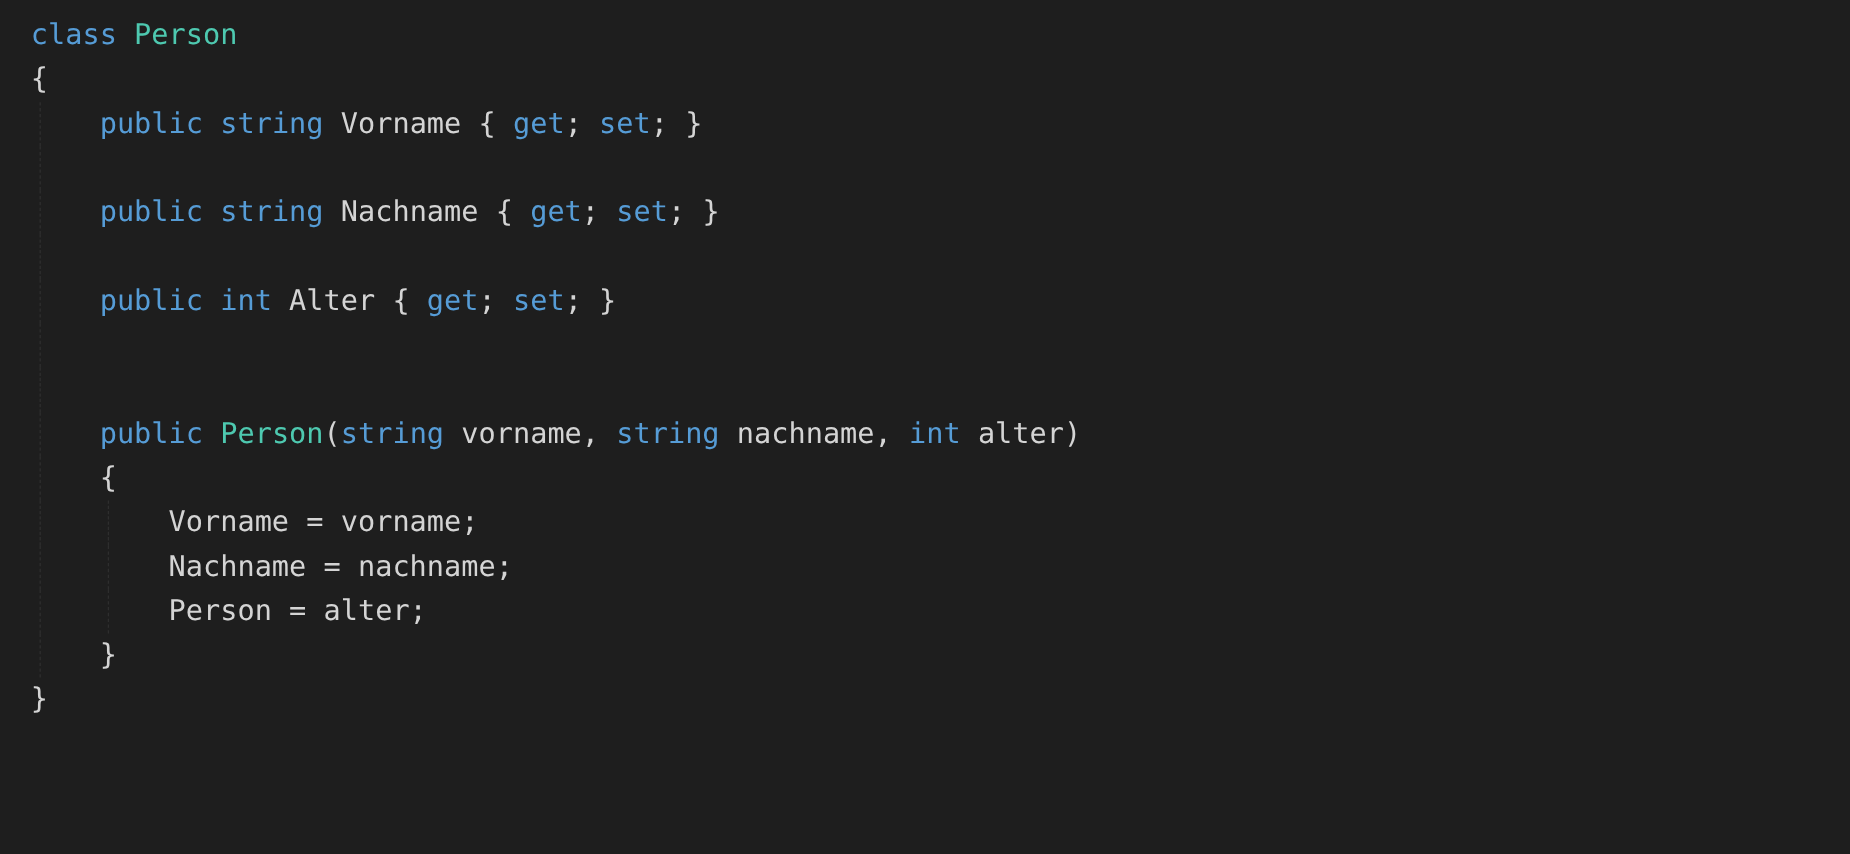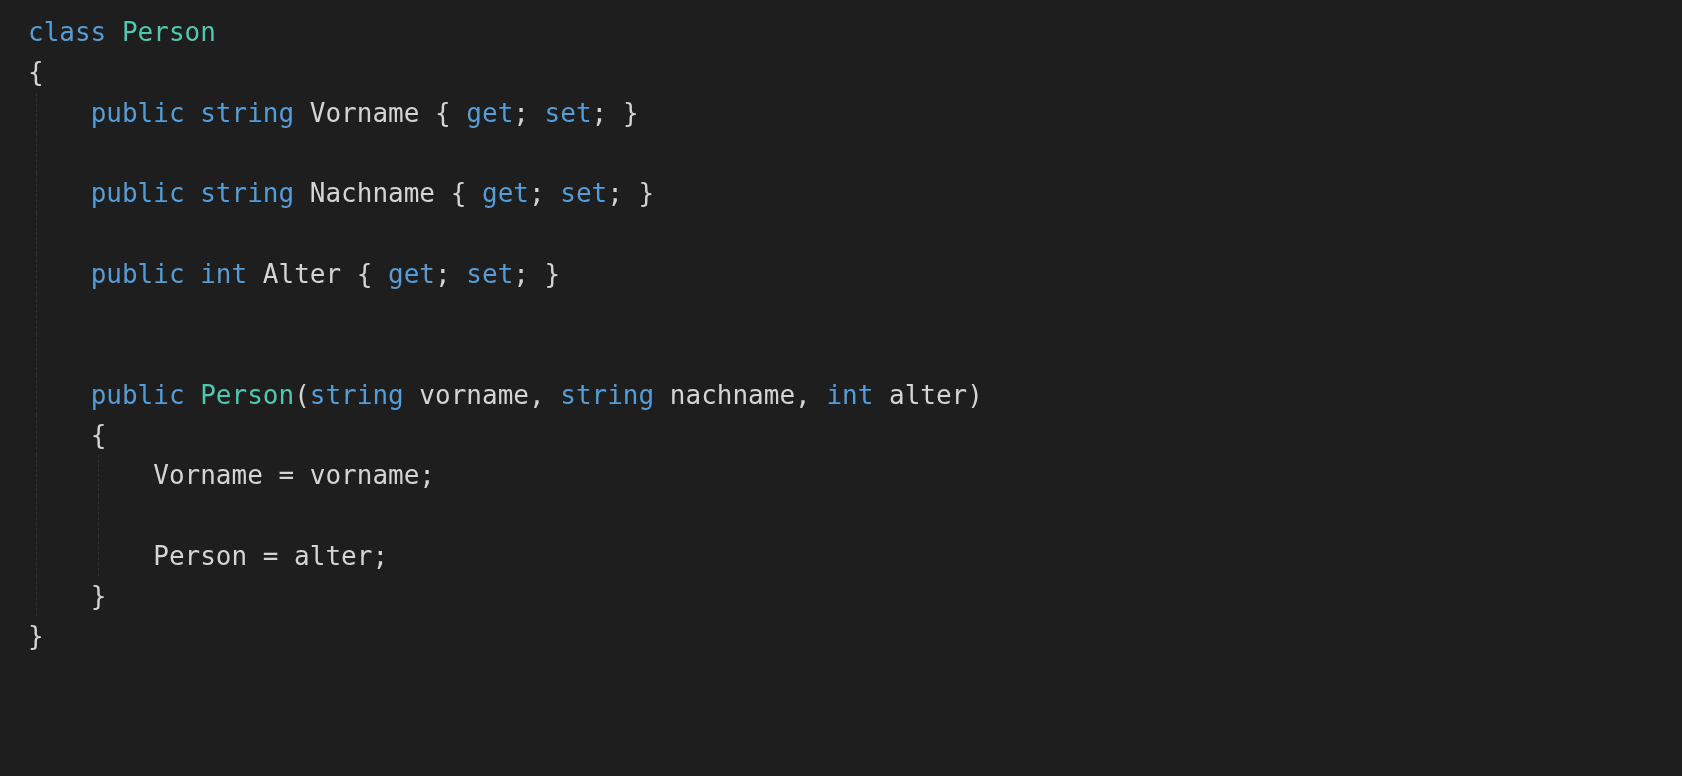--- a/index.html
+++ b/index.html
@@ -47,17 +47,17 @@
     <div class="line"><span class="indent-guide" style="left: 7.8px;"></span><span>    </span><span class="kw">public </span><span class="kw">string </span><span class="prop">Vorname </span><span class="punct">{ </span><span class="kw">get</span><span class="punct">; </span><span class="kw">set</span><span class="punct">; }</span></div>
     <div class="line"><span class="indent-guide" style="left: 7.8px;"></span><span>    </span><span>&nbsp;</span></div>
     <div class="line"><span class="indent-guide" style="left: 7.8px;"></span><span>    </span><span class="kw">public </span><span class="kw">string </span><span class="prop">Nachname </span><span class="punct">{ </span><span class="kw">get</span><span class="punct">; </span><span class="kw">set</span><span class="punct">; }</span></div>
     <div class="line"><span class="indent-guide" style="left: 7.8px;"></span><span>    </span><span>&nbsp;</span></div>
     <div class="line"><span class="indent-guide" style="left: 7.8px;"></span><span>    </span><span class="kw">public </span><span class="kw">int </span><span class="prop">Alter </span><span class="punct">{ </span><span class="kw">get</span><span class="punct">; </span><span class="kw">set</span><span class="punct">; }</span></div>
     <div class="line"><span class="indent-guide" style="left: 7.8px;"></span><span>    </span><span>&nbsp;</span></div>
     <div class="line"><span class="indent-guide" style="left: 7.8px;"></span><span>    </span><span>&nbsp;</span></div>
     <div class="line"><span class="indent-guide" style="left: 7.8px;"></span><span>    </span><span class="kw">public </span><span class="func">Person</span><span class="punct">(</span><span class="kw">string </span><span class="param">vorname</span><span class="punct">, </span><span class="kw">string </span><span class="param">nachname</span><span class="punct">, </span><span class="kw">int </span><span class="param">alter</span><span class="punct">)</span></div>
     <div class="line"><span class="indent-guide" style="left: 7.8px;"></span><span>    </span><span class="punct">{</span></div>
     <div class="line"><span class="indent-guide" style="left: 7.8px;"></span><span class="indent-guide" style="left: 70.2px;"></span><span>        </span><span class="ident">Vorname = vorname;</span></div>
-    <div class="line"><span class="indent-guide" style="left: 7.8px;"></span><span class="indent-guide" style="left: 70.2px;"></span><span>        </span></div>
+    <div class="line"><span class="indent-guide" style="left: 7.8px;"></span><span class="indent-guide" style="left: 70.2px;"></span><span>        </span><span class="ident">Nachname = nachname;</span></div>
     <div class="line"><span class="indent-guide" style="left: 7.8px;"></span><span class="indent-guide" style="left: 70.2px;"></span><span>        </span><span class="ident">Person = alter;</span></div>
     <div class="line"><span class="indent-guide" style="left: 7.8px;"></span><span>    </span><span class="punct">}</span></div>
     <div class="line"><span></span><span class="punct">}</span></div>
   </div>
 
 </body></html>

